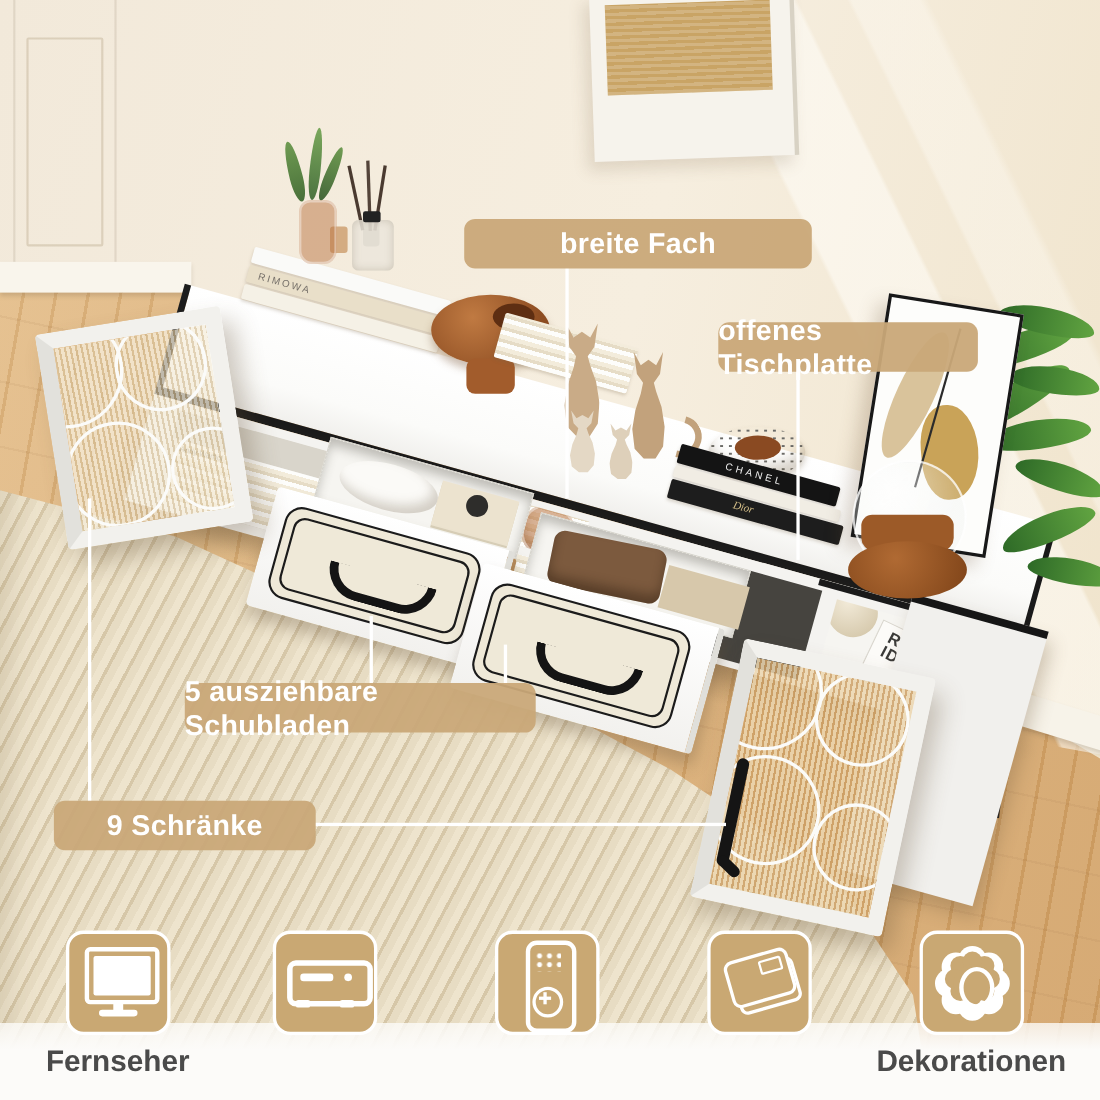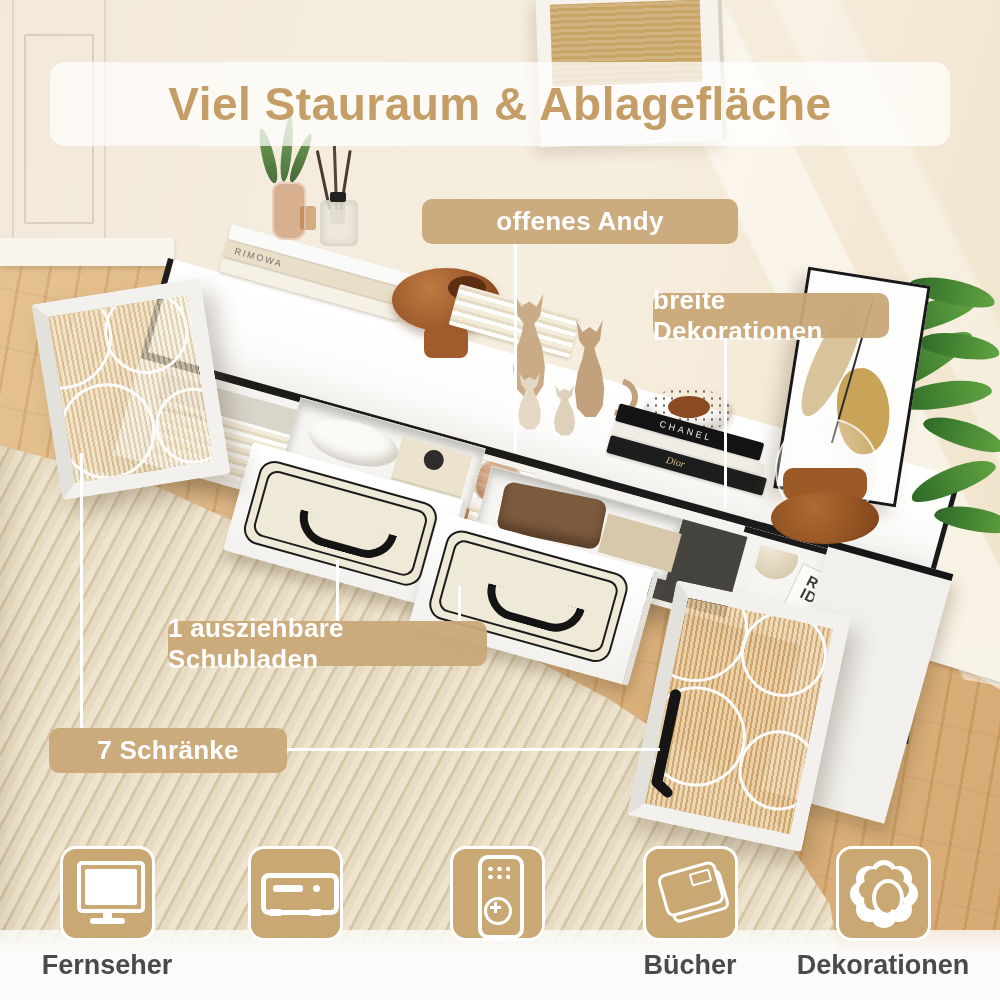--- a/index.html
+++ b/index.html
@@ -299,34 +299,31 @@
     <div style="position:absolute;left:2px;top:186px;width:24px;height:10px;background:#151515;border-radius:5px;transform:rotate(32deg);"></div>
   </div>
 
   <div class="abs cline" style="left:514px;top:243px;width:3px;height:210px;"></div>
   <div class="abs cline" style="left:724px;top:337px;width:3px;height:172px;"></div>
   <div class="abs cline" style="left:336px;top:560px;width:3px;height:62px;"></div>
   <div class="abs cline" style="left:458px;top:586px;width:3px;height:36px;"></div>
   <div class="abs cline" style="left:80px;top:453px;width:3px;height:276px;"></div>
   <div class="abs cline" style="left:286px;top:748px;width:374px;height:3px;"></div>
 
-  <div class="abs banner">
-    <span class="title">Viel Stauraum &amp; Ablagefläche</span>
-  </div>
   <div class="abs callout" style="left:422px;top:199px;width:316px;height:45px;">
-    <span>offenes Andy</span>
+    <span>breite Fach</span>
   </div>
   <div class="abs callout" style="left:653px;top:293px;width:236px;height:45px;">
-    <span>breite Dekorationen</span>
+    <span>offenes Tischplatte</span>
   </div>
   <div class="abs callout" style="left:168px;top:621px;width:319px;height:45px;">
-    <span>1 ausziehbare Schubladen</span>
+    <span>5 ausziehbare Schubladen</span>
   </div>
   <div class="abs callout" style="left:49px;top:728px;width:238px;height:45px;">
-    <span>7 Schränke</span>
+    <span>9 Schränke</span>
   </div>
 
   <div class="abs band"></div>
 
   <div class="fsq" style="left:60px;">
     <div class="g gl-tv-scr">
         <div class="in"></div>
       </div>
     <div class="g gl-tv-post"></div>
     <div class="g gl-tv-base"></div>
@@ -353,16 +350,15 @@
   <div class="fsq" style="left:836px;">
     <div class="g gl-flo">
       <div class="pet"></div>
         <div class="petin"></div>
         <div class="ctan"></div>
         <div class="oval"></div>
     </div>
   </div>
 
   <div class="flabel" style="left:-23px;">Fernseher</div>
-  <div class="flabel" style="left:560px;">Bücher</div>
   <div class="flabel" style="left:753px;">Dekorationen</div>
 
 </div>
 
 </body></html>

